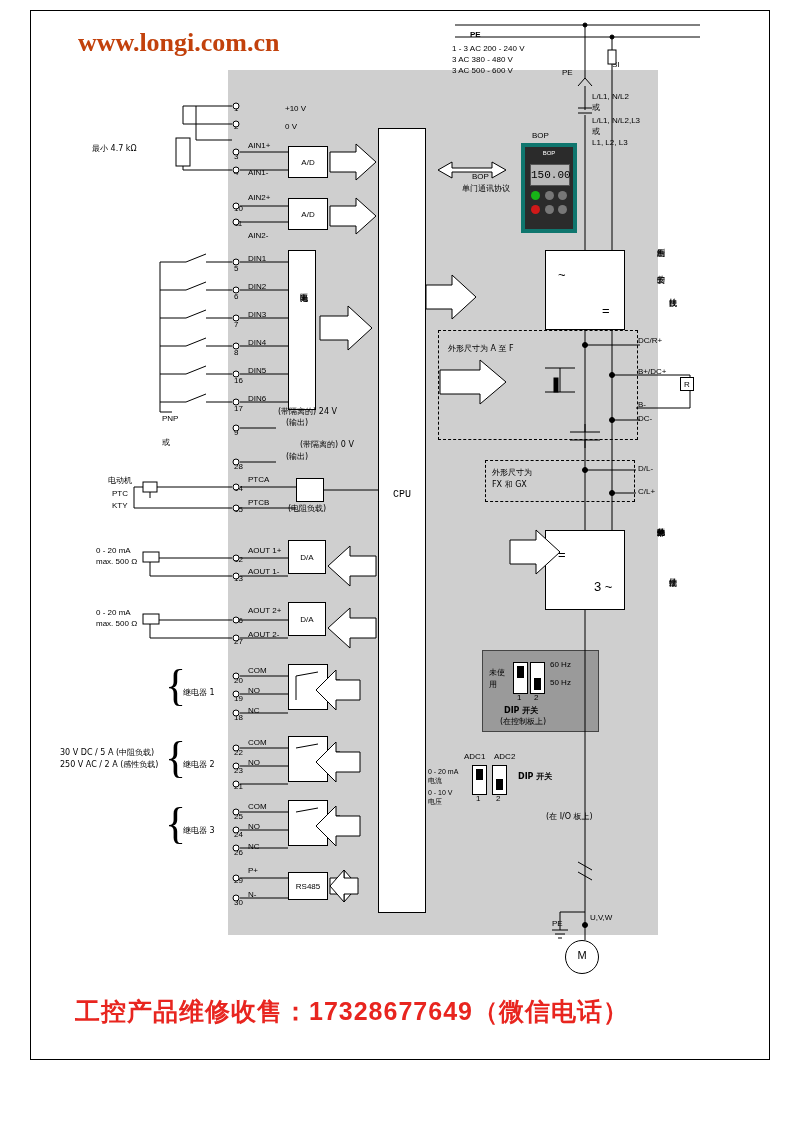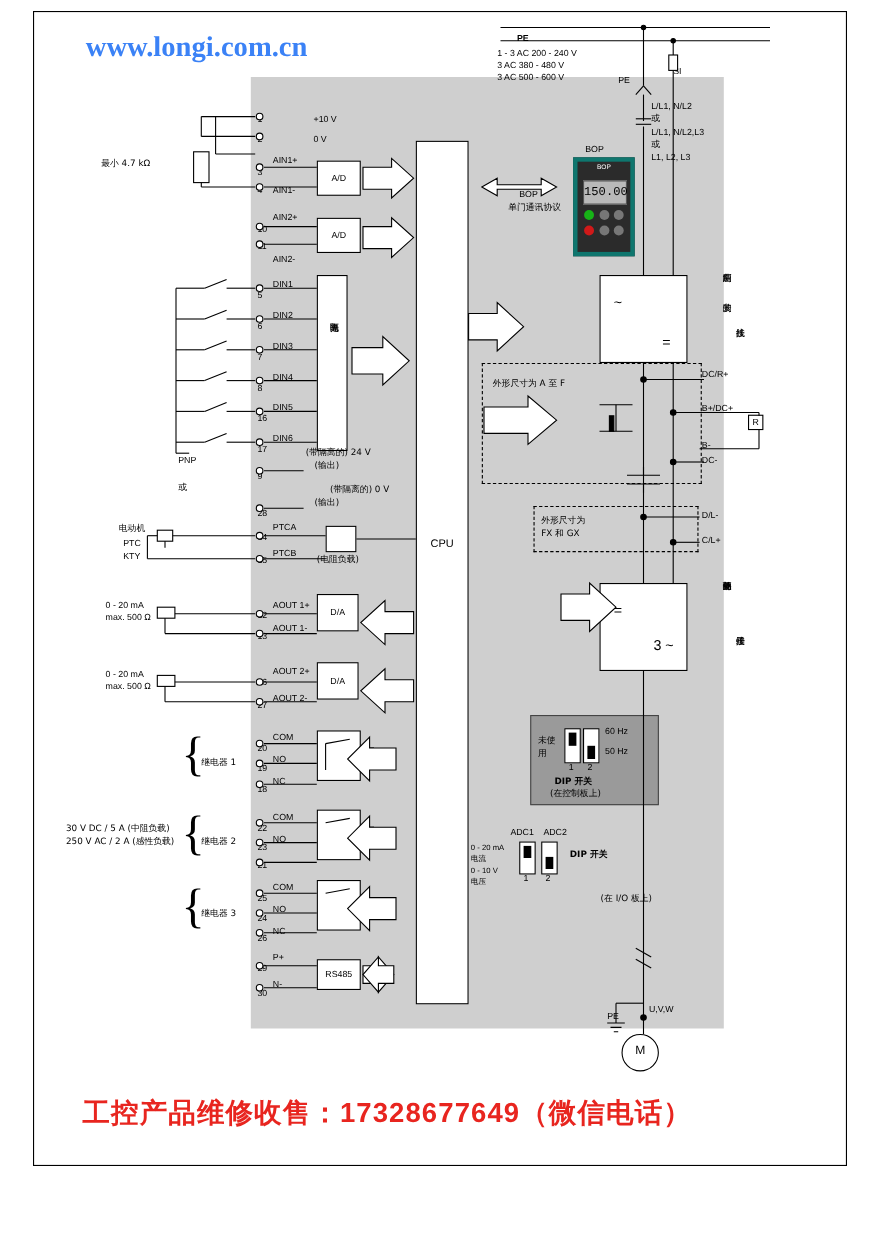--- a/index.html
+++ b/index.html
@@ -1,28 +1,28 @@
 <!DOCTYPE html>
 <html><head>
 <meta charset="utf-8">
 <style>
   html,body{margin:0;padding:0;background:#ffffff;}
   body{width:800px;height:1137px;font-family:"Liberation Sans",sans-serif;position:relative;overflow:hidden;}
   .page{position:absolute;left:0;top:0;width:800px;height:1137px;}
   .frame{position:absolute;left:30px;top:10px;width:740px;height:1050px;border:1px solid #000;box-sizing:border-box;background:#fff;}
-  .watermark-top{position:absolute;left:78px;top:28px;font-size:26px;font-weight:bold;color:#3b82f6;letter-spacing:0px;font-family:"Liberation Serif",serif;}
+  .watermark-top{position:absolute;left:78px;top:28px;font-size:26px;font-weight:bold;color:#c2410c;letter-spacing:0px;font-family:"Liberation Serif",serif;}
   .footer-text{position:absolute;left:75px;top:995px;font-size:25px;font-weight:bold;color:#e8251f;letter-spacing:1px;}
   .gray-body{position:absolute;left:228px;top:70px;width:430px;height:865px;background:#cfcfcf;}
   .t{position:absolute;font-size:8px;color:#000;white-space:nowrap;line-height:1.15;}
   .t.b{font-weight:bold;}
   .t.cn{font-family:"DejaVu Sans",sans-serif;}
   .box{position:absolute;border:1px solid #000;background:#fff;box-sizing:border-box;}
   .boxlabel{position:absolute;font-size:8px;text-align:center;width:100%;top:50%;transform:translateY(-50%);}
   .cpu{position:absolute;left:378px;top:128px;width:48px;height:785px;border:1px solid #000;background:#fff;box-sizing:border-box;}
-  .cpu span{position:absolute;top:360px;left:0;width:100%;text-align:center;font-size:10px;}
+  .cpu span{position:absolute;top:360px;left:0;width:100%;text-align:center;font-size:10px;font-family:Liberation Mono, monospace;}
   .dash{position:absolute;border:1px dashed #000;box-sizing:border-box;}
   .bop{position:absolute;left:521px;top:143px;width:48px;height:82px;background:#2b2b2b;border:4px solid #0f766e;}
   .bop .scr{position:absolute;left:5px;top:17px;width:38px;height:20px;background:#b9b9b9;border:1px solid #555;font-size:11px;text-align:center;line-height:20px;font-family:"Liberation Mono",monospace;}
   .bop .cap{position:absolute;left:0;top:3px;width:100%;text-align:center;font-size:6px;color:#fff;}
   .bop .btn{position:absolute;width:9px;height:9px;border-radius:50%;background:#777;}
   .bop .grn{background:#17b317;}
   .bop .red{background:#d01919;}
   .dipbox{position:absolute;background:#9a9a9a;border:1px solid #444;}
   .sw{position:absolute;background:#fff;border:1px solid #000;}
   .swl{position:absolute;background:#000;}

